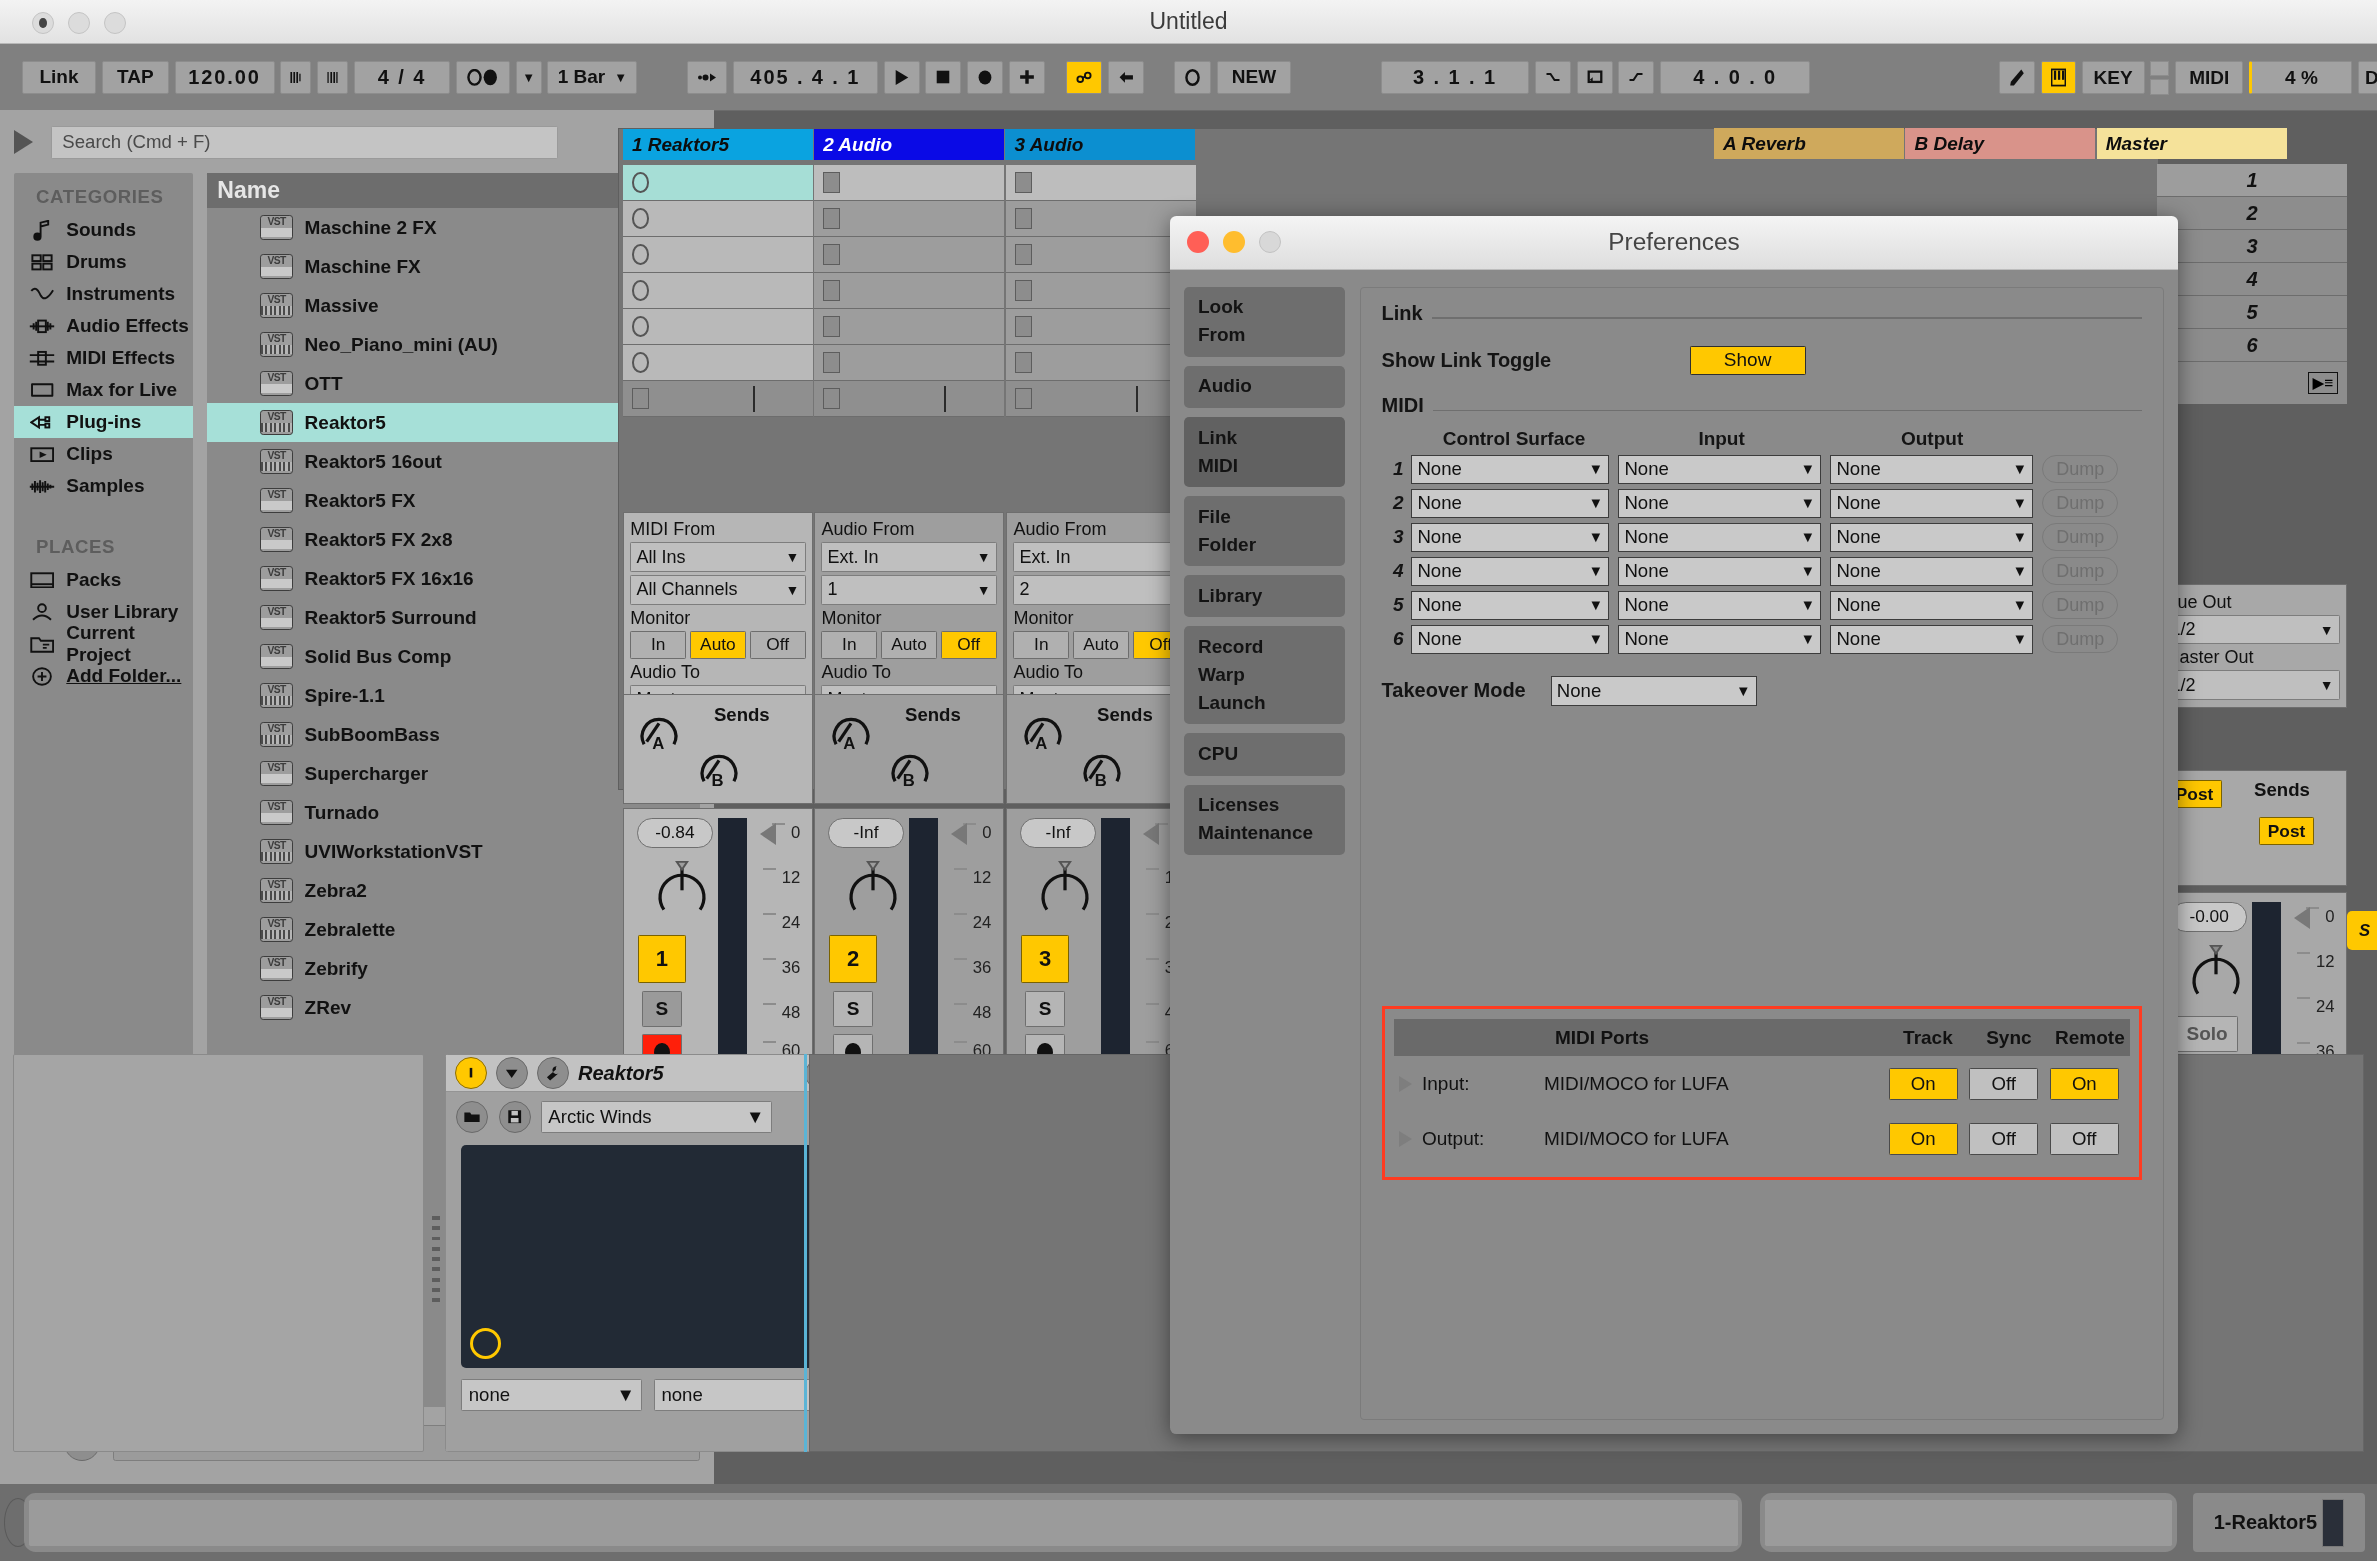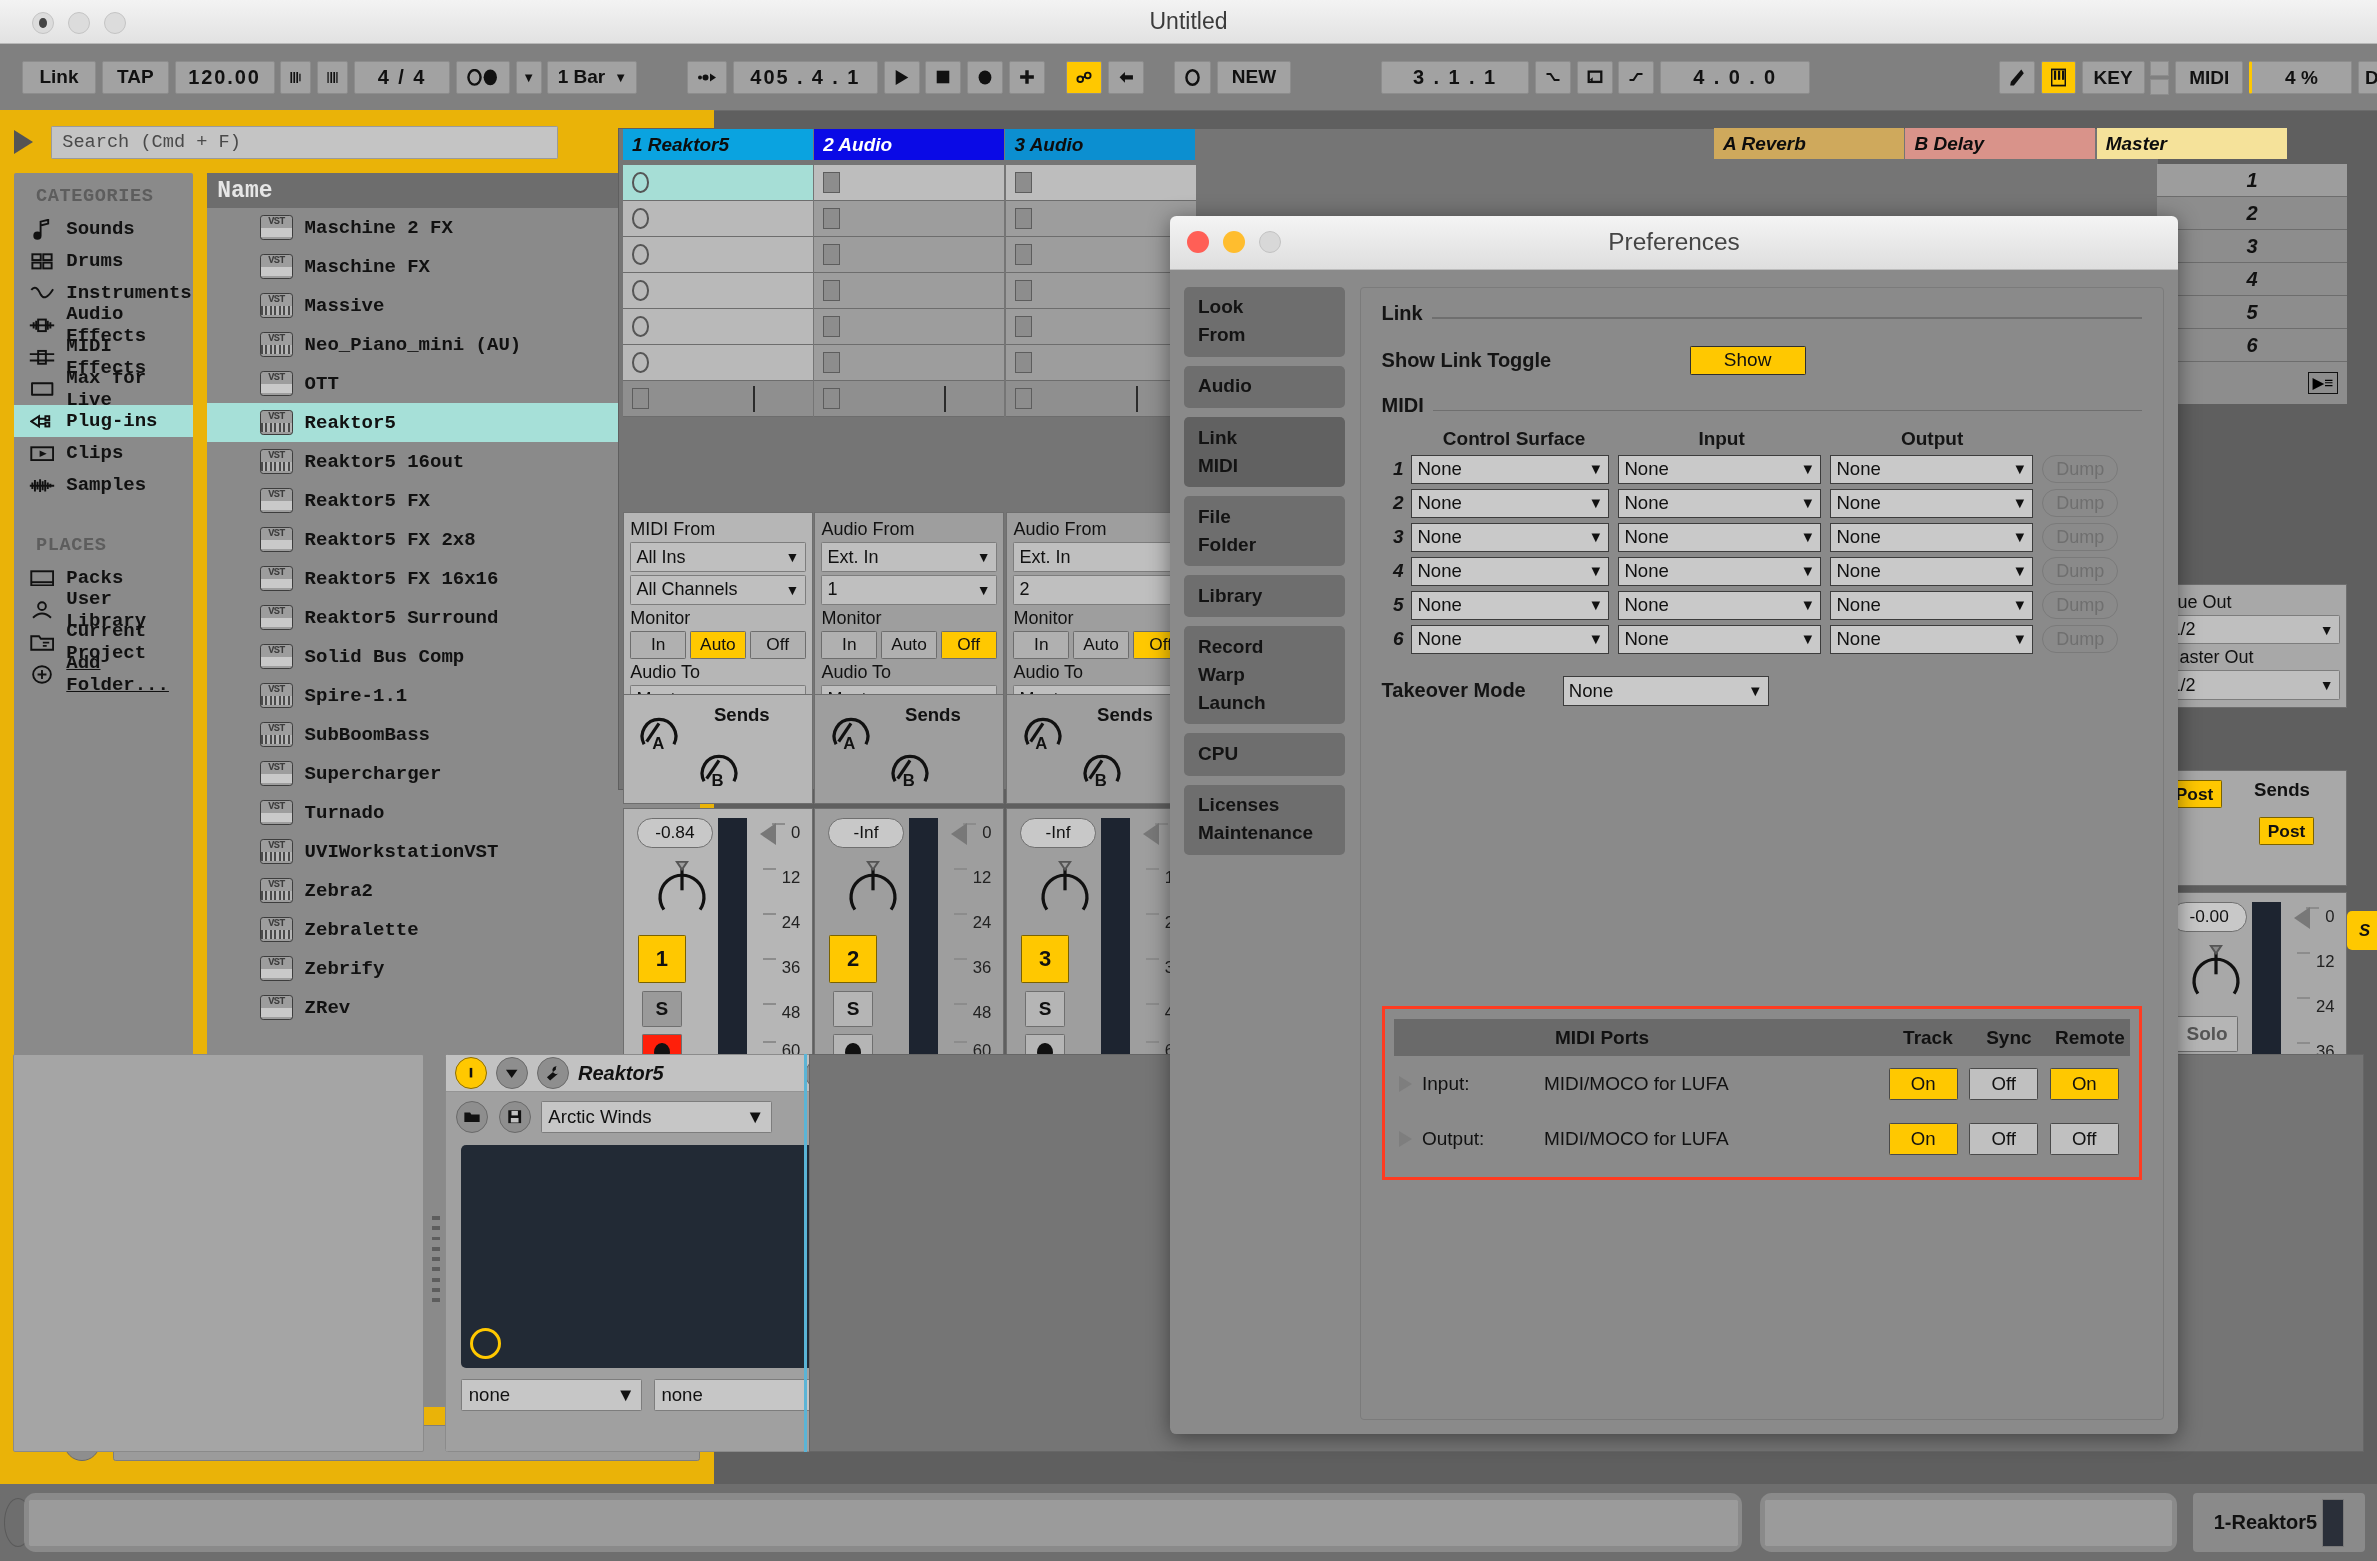--- a/index.html
+++ b/index.html
@@ -42,22 +42,21 @@
   .grp{ position:absolute; top:16.7px; display:flex; gap:5.8px; align-items:center; }
 
   .numbox{ background:#a2a2a2;border:0.6px solid #8d8d8d;height:33px;display:flex;align-items:center;
            justify-content:center;font-size:20px;font-weight:bold;color:#111;border-radius:1.9px;
            letter-spacing:1.9px; }
   .caret{ font-size:13px; }
 
   
   .browser{
     position:absolute; left:0; top:110px; width:714px; bottom:77px;
-    background:#eab308;
-    font-family:Liberation Mono, monospace;
+    background:#a3a3a3;
   }
   .search-row{ position:absolute; left:0; top:10.3px; width:613px; height:44px; display:flex; align-items:center;}
   .tri-left{ width:0;height:0;border-left:19px solid #545454;border-top:12.2px solid transparent;border-bottom:12.2px solid transparent;margin-left:14px;}
   .search-input{
     margin-left:18px; width:507px; height:33px; background:#c4c4c4;border:0.6px solid #9a9a9a;
     color:#4a4a4a; font-size:18.6px; padding:0 10.3px; display:flex;align-items:center;border-radius:1.3px;
   }
   .cats{
     position:absolute; left:14px; top:63px; width:179px; bottom:77px; background:#8a8a8a;
     border-radius:1.9px; padding-top:9px;
@@ -223,21 +222,21 @@
   .cs-table{ margin:6.4px 20.6px 0 20.6px; }
   .cs-hdr{ display:flex;align-items:center;font-size:19px;font-weight:bold;color:#141414;margin-bottom:5.1px; }
   .cs-row{ display:flex;align-items:center;margin-bottom:4.5px; }
   .cs-idx{ width:22px;font-size:19px;font-style:italic;font-weight:bold;color:#141414;text-align:right;margin-right:7.7px; }
   .sel-box{ height:29.5px;background:#c9c9c9;border:1.3px solid #3c3c3c;display:flex;align-items:center;
             justify-content:space-between;padding:0 5.1px;font-size:18.6px;color:#111;margin-right:9px;}
   .sel-box .ar{ font-size:14.8px; }
   .dumpbtn{ width:76px;height:28px;border:1.3px solid #7a7a7a;border-radius:14px;display:flex;align-items:center;
             justify-content:center;font-size:18px;color:#6f6f6f; }
 
-  .takeover{ display:flex;align-items:center;margin:22px 20.6px 0 20.6px;gap:37px; }
+  .takeover{ display:flex;align-items:center;margin:22px 20.6px 0 20.6px;gap:25px; }
 
   .ports-wrap{ position:absolute;left:20.6px;right:20.6px;top:718px;border:3.9px solid #ff3b21;background:#8a8a8a;padding:10.3px 9px; }
   .ports-tbl{ width:100%; }
   .ports-hdr{ display:flex;background:#6a6a6a;height:37px;align-items:center;font-size:19px;font-weight:bold;color:#111; }
   .ports-row{ display:flex;align-items:center;height:55px;font-size:19px;color:#111; }
   .tri-sm{ width:0;height:0;border-left:13px solid #7e7e7e;border-top:8.3px solid transparent;border-bottom:8.3px solid transparent;margin:0 10.3px 0 5.1px;}
   .onoff{ width:69px;height:32px;border:1.3px solid #4a4a4a;display:flex;align-items:center;justify-content:center;
           font-size:18.6px;color:#111;background:#c0c0c0;margin-right:11.6px;border-radius:1.3px;}
   .onoff.on{ background:#ffc800; }
 </style>

